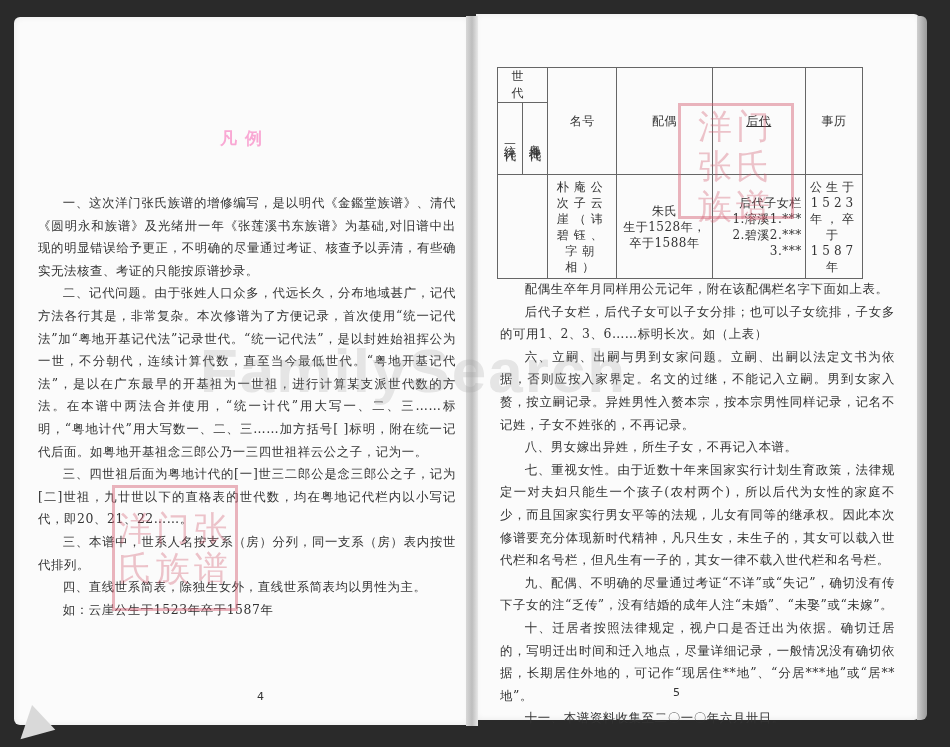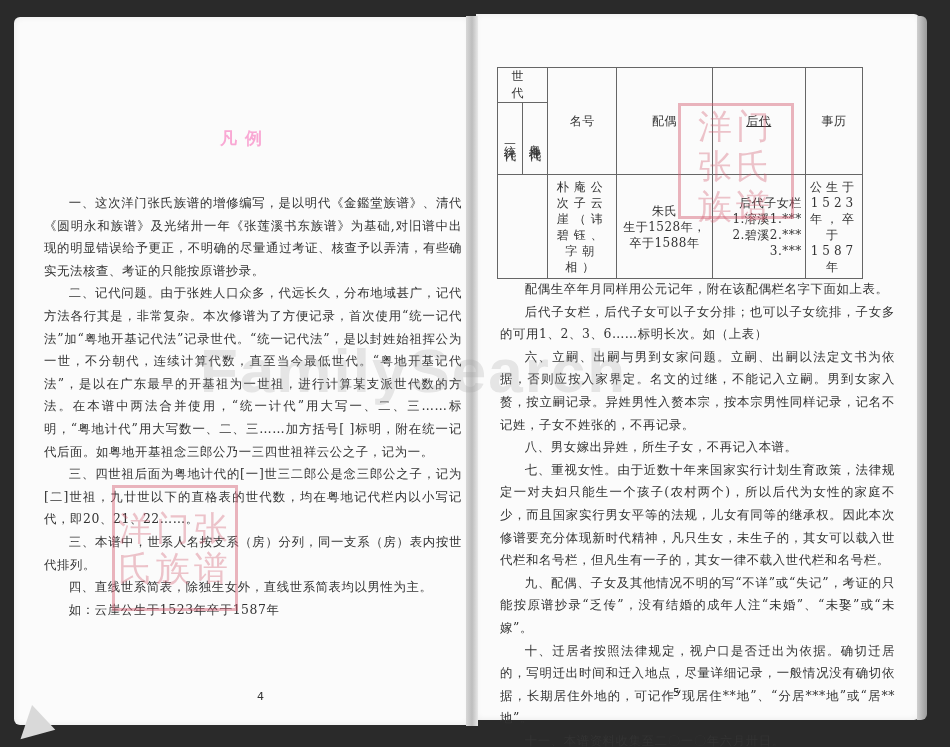--- a/index.html
+++ b/index.html
@@ -24,21 +24,21 @@
     background:linear-gradient(to right,#cfcfcf,#9a9a9a);
     border-radius:0 6px 6px 0;
   }
   .text {
     position:absolute; color:#333;
     font-size:12.4px; line-height:22.6px;
     letter-spacing:0.6px; text-align:justify;
   }
   .text p { margin:0; }
   .indent { text-indent:2em; }
-  .left-text { left:44px; top:192px; width:418px; }
+  .left-text { left:38px; top:192px; width:418px; }
   .right-text { left:500px; top:278px; width:395px; }
   .title {
     position:absolute; left:0; width:490px; top:127px; text-align:center;
     font-family:"DejaVu Sans", "Liberation Sans", sans-serif;
     font-size:17px; font-weight:bold; letter-spacing:8px; color:#f9a8d4;
   }
   .pagenum {
     position:absolute; font-size:11px; color:#333;
     font-family:"DejaVu Sans", sans-serif;
   }
@@ -126,21 +126,21 @@
   </tr>
 </tbody>
   </table>
 
 <div class="text right-text">
   <p class="indent">配偶生卒年月同样用公元记年，附在该配偶栏名字下面如上表。</p>
   <p class="indent">后代子女栏，后代子女可以子女分排；也可以子女统排，子女多的可用1、2、3、6……标明长次。如（上表）</p>
   <p class="indent">六、立嗣、出嗣与男到女家问题。立嗣、出嗣以法定文书为依据，否则应按入家界定。名文的过继，不能记入立嗣。男到女家入赘，按立嗣记录。异姓男性入赘本宗，按本宗男性同样记录，记名不记姓，子女不姓张的，不再记录。</p>
   <p class="indent">八、男女嫁出异姓，所生子女，不再记入本谱。</p>
   <p class="indent">七、重视女性。由于近数十年来国家实行计划生育政策，法律规定一对夫妇只能生一个孩子(农村两个)，所以后代为女性的家庭不少，而且国家实行男女平等的法规，儿女有同等的继承权。因此本次修谱要充分体现新时代精神，凡只生女，未生子的，其女可以载入世代栏和名号栏，但凡生有一子的，其女一律不载入世代栏和名号栏。</p>
-  <p class="indent">九、配偶、子女及其他情况不明的写“不详”或“失记”，考证的只能按原谱抄录“乏传”，没有结婚的成年人注“未婚”、“未娶”或“未嫁”。</p>
+  <p class="indent">九、配偶、不明确的尽量通过考证“不详”或“失记”，确切没有传下子女的注“乏传”，没有结婚的成年人注“未婚”、“未娶”或“未嫁”。</p>
   <p class="indent">十、迁居者按照法律规定，视户口是否迁出为依据。确切迁居的，写明迁出时间和迁入地点，尽量详细记录，一般情况没有确切依据，长期居住外地的，可记作“现居住**地”、“分居***地”或“居**地”。</p>
   <p class="indent">十一、本谱资料收集至二〇一〇年六月卅日。</p>
 </div>
 
 <div class="pagenum" style="left:673px; top:686px;">5</div>
 
 <div class="stamp stamp-right">洋门张氏族谱</div>
 <div class="stamp stamp-left">洋门张氏族谱</div>
 <div class="watermark">FamilySearch</div>
 

